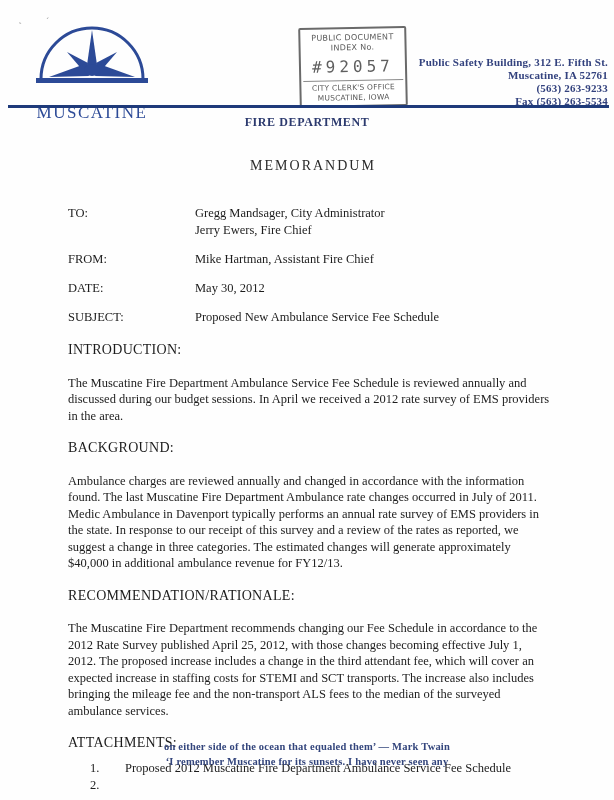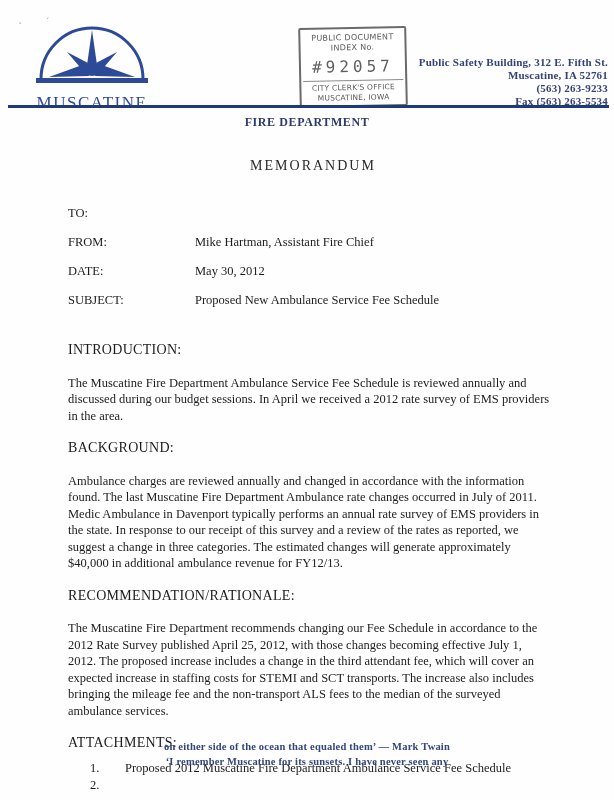--- a/index.html
+++ b/index.html
@@ -11,21 +11,21 @@
     background:#fefefe;
     font-family:"Liberation Serif", serif;
     color:#1c1c1c;
     overflow:hidden;
   }
   
   .pencil-mark { position:absolute; color:#9a9a9a; font-size:9px; font-family:"DejaVu Sans", sans-serif; }
   .logo { position:absolute; left:36px; top:24px; width:112px; text-align:center; }
   .logo svg { display:block; }
   .logo-text {
-    font-size:17px; letter-spacing:1.5px; margin-top:6px;
+    font-size:17px; letter-spacing:1.5px; margin-top:16px;
     color:#2c4a97; font-family:"Liberation Serif", serif;
   }
   .stamp {
     position:absolute; left:299px; top:27px; width:108px;
     border:2px solid #6a6a6a; border-radius:2px;
     transform:rotate(-1.2deg);
     text-align:center; color:#585858;
     font-family:"DejaVu Sans", sans-serif;
     padding:4px 2px 3px 2px;
     background:rgba(255,255,255,0.6);
@@ -116,20 +116,24 @@
   </div>
 
   <div class="header-rule"></div>
   <div class="fire-dept">FIRE DEPARTMENT</div>
 
   <div class="memo-title">MEMORANDUM</div>
 
   <div class="fields">
     <div class="field-row">
       <div class="field-label">TO:</div>
+      <div class="field-value">
+        <div>Gregg Mandsager, City Administrator</div>
+        <div>Jerry Ewers, Fire Chief</div>
+      </div>
     </div>
     <div class="field-row">
       <div class="field-label">FROM:</div>
       <div class="field-value">Mike Hartman, Assistant Fire Chief</div>
     </div>
     <div class="field-row">
       <div class="field-label">DATE:</div>
       <div class="field-value">May 30, 2012</div>
     </div>
     <div class="field-row">

